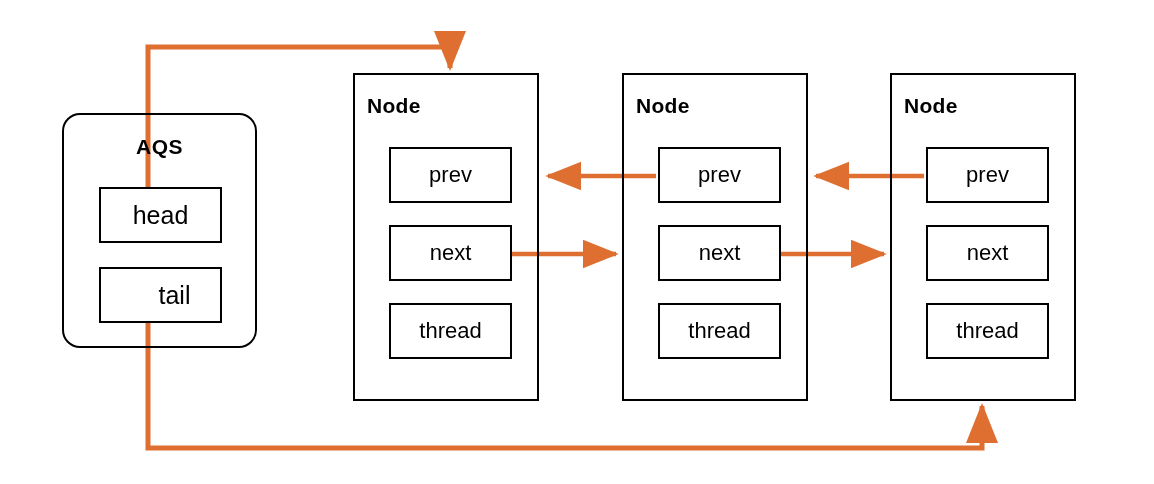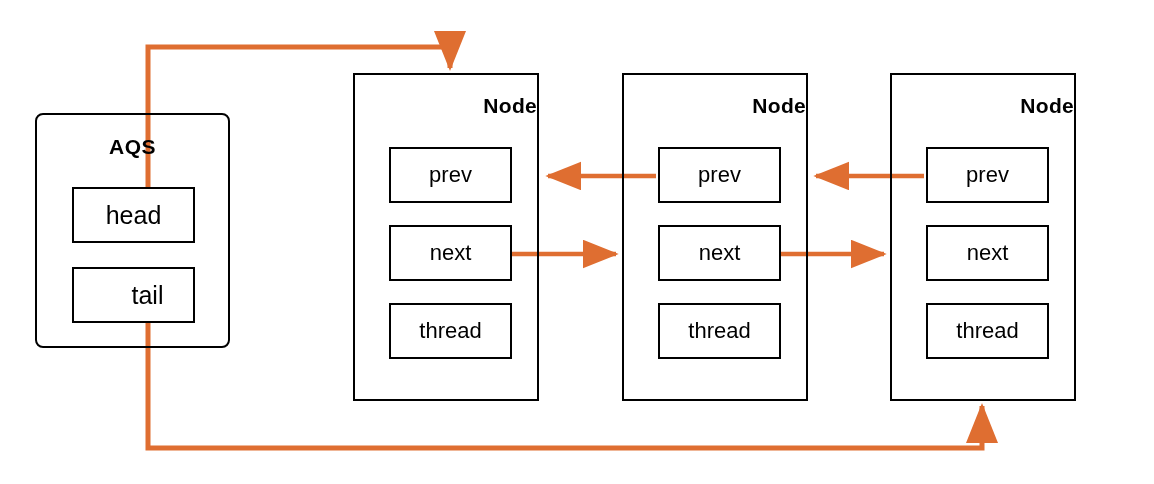--- a/index.html
+++ b/index.html
@@ -22,26 +22,26 @@
     position: absolute;
     left: 0;
     top: 0;
     width: 1154px;
     height: 484px;
     pointer-events: none;
   }
   
   .aqs-box {
     position: absolute;
-    left: 35px;
+    left: 62px;
     top: 113px;
     width: 195px;
     height: 235px;
     border: 2px solid #000000;
-    border-radius: 8px;
+    border-radius: 18px;
     background: transparent;
     box-sizing: border-box;
     z-index: 3;
   }
   .aqs-title {
     position: absolute;
     left: 0;
     top: 20px;
     width: 100%;
     text-align: center;
@@ -81,25 +81,26 @@
   }
   .node-box.n0 { left: 353px; }
   .node-box.n1 { left: 622px; }
   .node-box.n2 { left: 890px; }
 
   .node-title {
     position: absolute;
     left: 0;
     top: 19px;
     width: 100%;
-    text-align: right;
+    text-align: left;
     font-size: 21px;
     font-weight: bold;
     color: #000000;
     letter-spacing: 0.3px;
+    padding-left: 12px;
   }
   .node-field {
     position: absolute;
     left: 34px;
     width: 123px;
     height: 56px;
     border: 2px solid #000000;
     background: #ffffff;
     box-sizing: border-box;
     display: flex;

